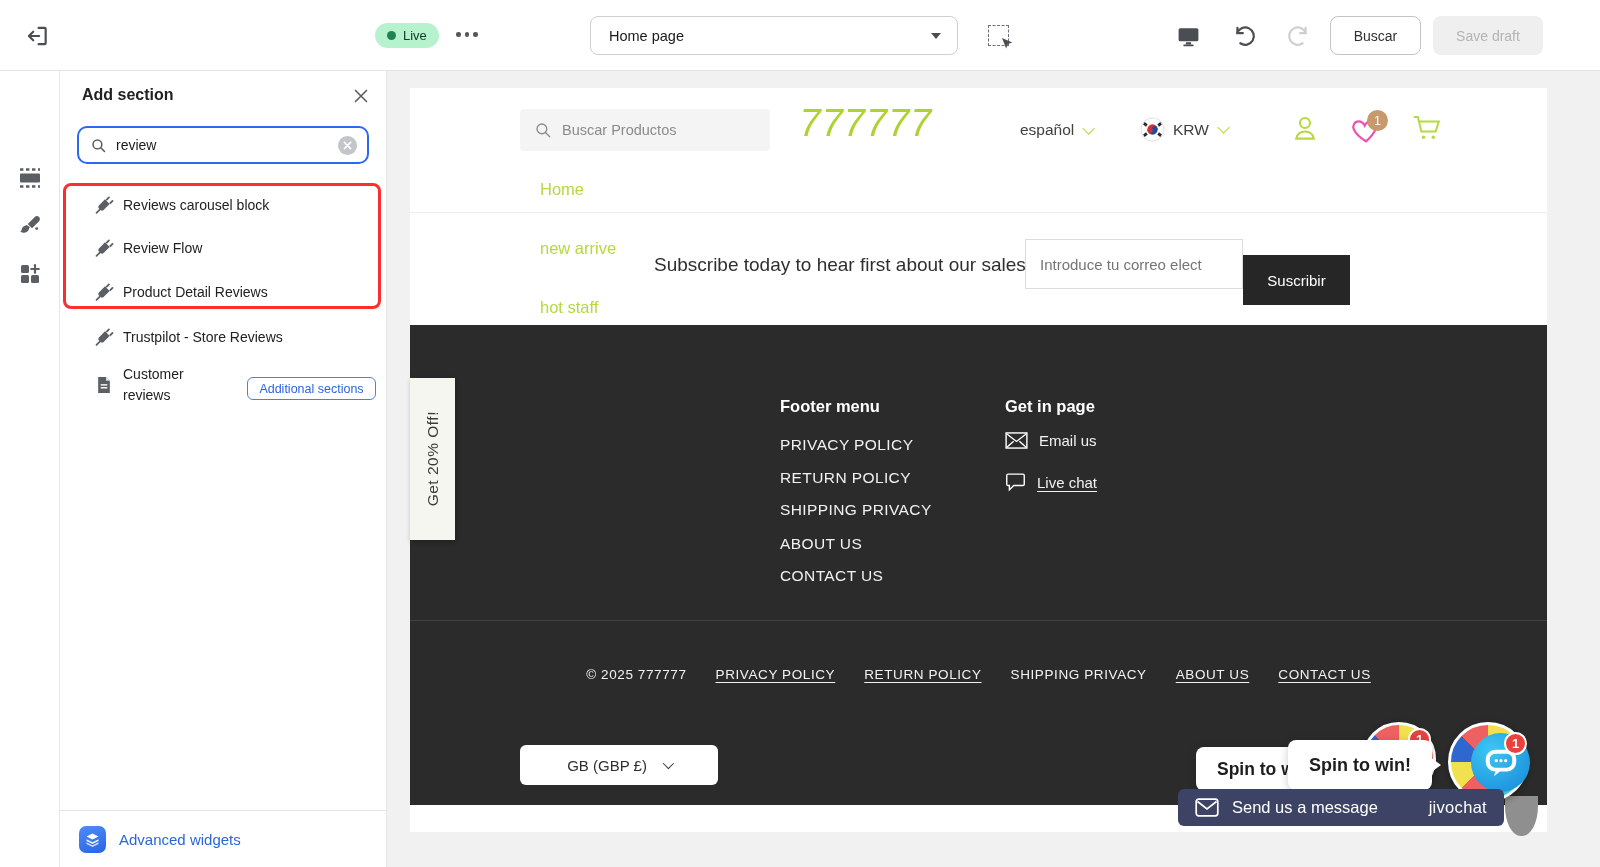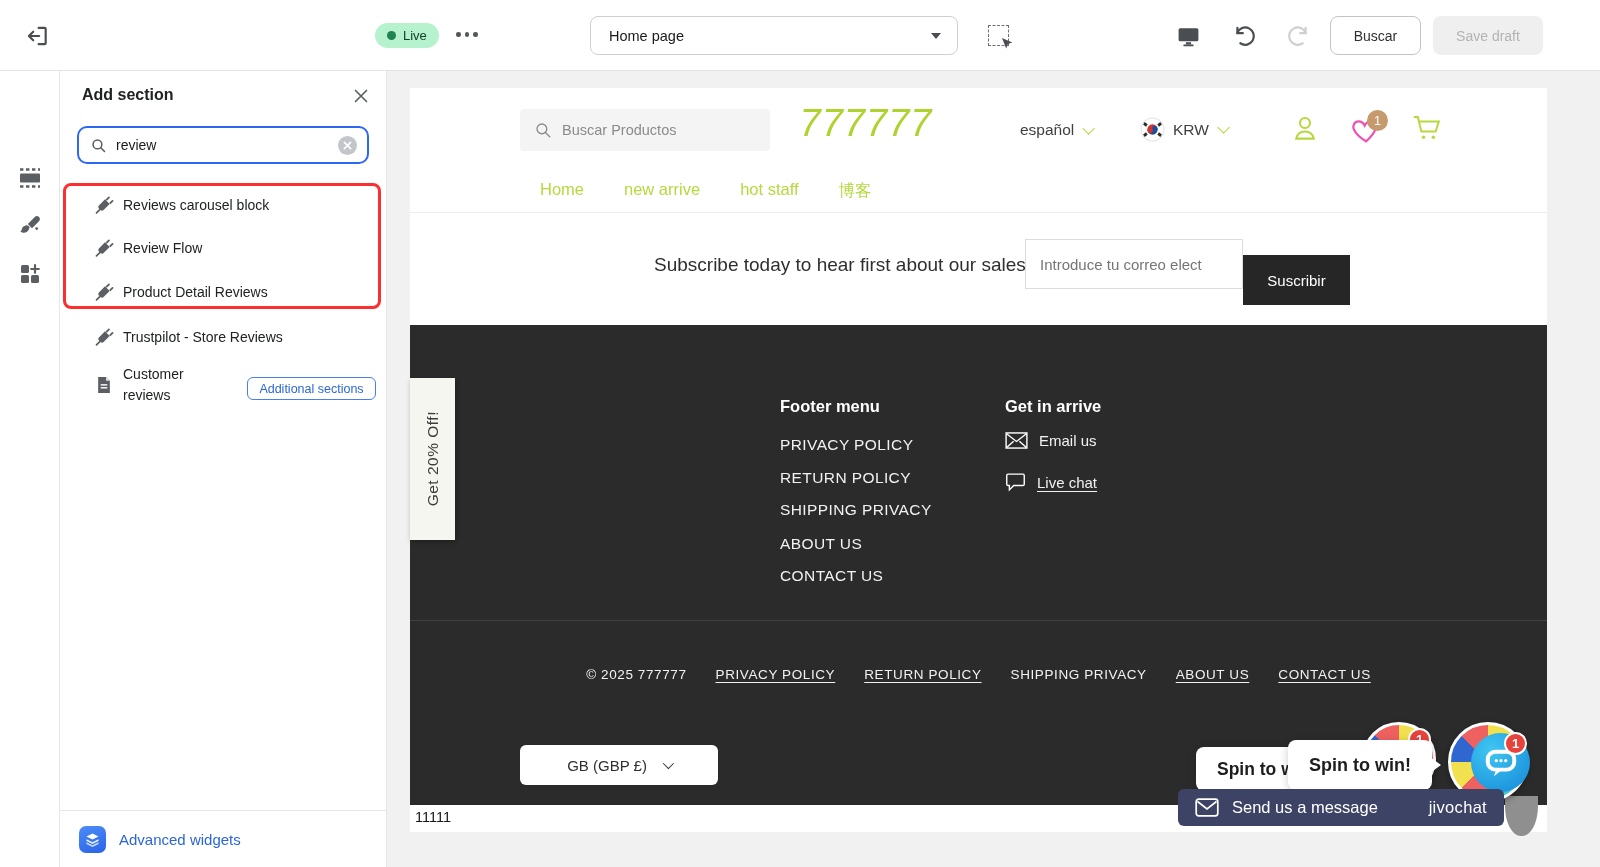--- a/index.html
+++ b/index.html
@@ -87,21 +87,21 @@
   .cur-sel { left:730px; top:29px; }
   .chev { width:9px; height:9px; border-right:1.7px solid #b5d93f; border-bottom:1.7px solid #b5d93f;
           transform:rotate(45deg) translateY(-3px); }
   .hdr-ic { cursor:pointer; }
   .account-ic { left:880px; top:25px; }
   .heart-wrap { left:940px; top:27px; width:34px; height:30px; }
   .heart-badge { position:absolute; left:17px; top:-5px; width:21px; height:21px; border-radius:50%;
                  background:#c69a6d; color:#fff; font-size:12.5px; display:flex; align-items:center;
                  justify-content:center; }
   .cart-ic { left:1002px; top:26px; }
-  .sf-nav { left:130px; top:92px; display:flex; gap:40px; font-size:16.5px; color:#b5d93f; }
+  .sf-nav { left:130px; top:92px; display:flex; gap:40px; font-size:16.5px; color:#b5d93f;flex-direction:column; }
   .sf-nav span { cursor:pointer; }
 
   .newsletter-head { left:197px; top:166px; width:420px; font-size:19px; color:#2f2f2f;margin-left:47px; }
   .nl-input { left:615px; top:151px; width:218px; height:50px; border:1px solid #dcdcdc;
               padding-left:14px; font-size:15px; color:#2f2f2f; font-family:inherit; outline:none; }
   .nl-btn { left:833px; top:151px; width:107px; height:50px; background:#262626; color:#fff;
             border:none; font-size:15px; font-family:inherit; cursor:pointer;margin-top:16px; }
 
   .sf-footer { left:0; top:237px; width:1137px; height:480px; background:#2b2b2b; color:#fff; }
   .f-title { position:absolute; font-size:16.5px; font-weight:700; color:#fff; }
@@ -392,21 +392,21 @@
   <button class="abs nl-btn">Suscribir</button>
 
   <div class="abs sf-footer">
     <div class="f-title" style="left:370px;top:72px">Footer menu</div>
     <div class="f-link" style="top:111px">PRIVACY POLICY</div>
     <div class="f-link" style="top:144px">RETURN POLICY</div>
     <div class="f-link" style="top:176px">SHIPPING PRIVACY</div>
     <div class="f-link" style="top:210px">ABOUT US</div>
     <div class="f-link" style="top:242px">CONTACT US</div>
 
-    <div class="f-title" style="left:595px;top:72px">Get in arrive</div>
+    <div class="f-title" style="left:595px;top:72px">Get in page</div>
     <div class="touch-row" style="top:107px">
       <svg width="23" height="17" viewBox="0 0 24 18" fill="none" stroke="#fff" stroke-width="1.5">
         <rect x="1" y="1" width="22" height="16"></rect>
           <path d="M1.5 1.8L12 10 22.5 1.8M1.5 16.5l7.5-6.8M22.5 16.5L15 9.7"></path>
       </svg>
       <span>Email us</span>
     </div>
     <div class="touch-row" style="top:147px">
       <svg width="21" height="20" viewBox="0 0 24 22" fill="none" stroke="#fff" stroke-width="1.6">
         <path d="M3.5 2h17a1.5 1.5 0 0 1 1.5 1.5v10a1.5 1.5 0 0 1-1.5 1.5H10l-5 5v-5H3.5A1.5 1.5 0 0 1 2 13.5v-10A1.5 1.5 0 0 1 3.5 2z"></path>
@@ -424,23 +424,20 @@
       <span class="u">ABOUT US</span>
       <span class="u">CONTACT US</span>
     </div>
 
     <div class="country-sel">
       <span>GB  (GBP £)</span>
       <span class="chev-dark"></span>
     </div>
   </div>
 
-  <div class="abs bottom-strip">
-    <span>11111</span>
-  </div>
 
   <div class="abs promo-tab">
     <span>Get 20% Off!</span>
   </div>
 </div>
 
 <div class="abs wheel wheel-left"></div>
 <div class="abs n-badge badge-left">1</div>
 
 <div class="abs bubble bubble-back">Spin to wi</div>

